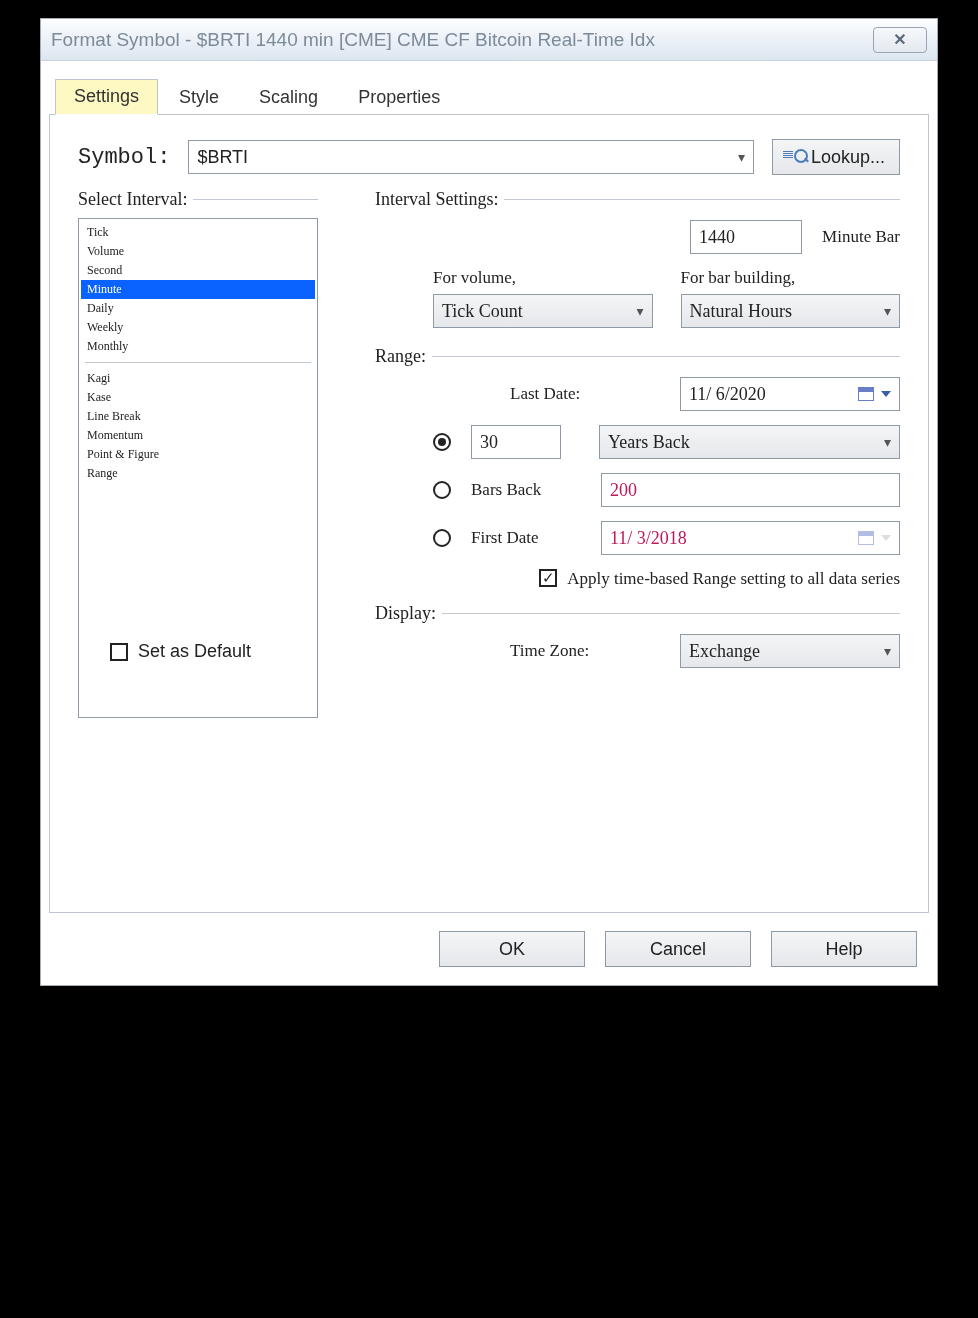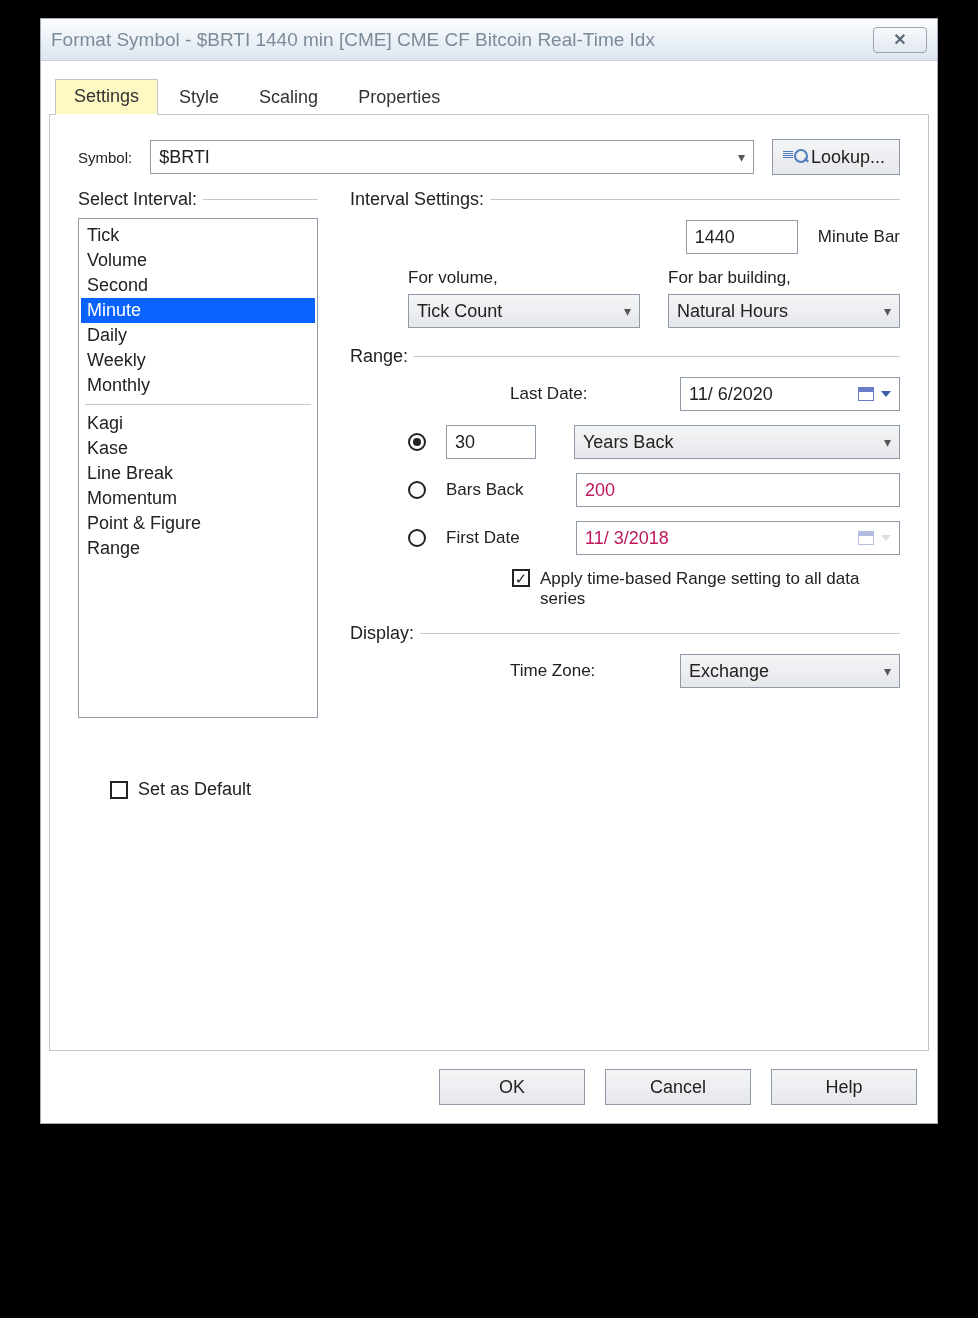--- a/index.html
+++ b/index.html
@@ -12,21 +12,21 @@
     color: #222;
     width: 978px;
     height: 1318px;
     overflow: hidden;
   }
   .window {
     position: absolute;
     left: 40px;
     top: 18px;
     width: 898px;
-    height: 1106px;
+    height: 968px;
     background: #fff;
     border: 1px solid #a5acb5;
     box-shadow: 0 3px 14px rgba(0,0,0,.55);
   }
   .titlebar {
     height: 42px;
     background: linear-gradient(#fdfeff,#eaf0f7 55%,#dde6f0);
     border-bottom: 1px solid #c9d1da;
     display: flex;
     align-items: center;
@@ -88,21 +88,21 @@
     position: absolute;
     left: 0; right: 0;
     top: 44px;
     bottom: 64px;
     border: 1px solid #bfc5cc;
     border-top: none;
     background: #fff;
     padding: 24px 28px;
   }
   .row { display: flex; align-items: center; }
-  .label { font-size: 15px; }
+  .label { font-size: 22px; font-family: Liberation Mono, monospace; }
   .combo, .textbox, .datebox, .dropdown {
     border: 1px solid #8f9aa6;
     background: #fff;
     height: 34px;
     display: flex;
     align-items: center;
     padding: 0 8px;
     font-size: 18px;
   }
   .combo { justify-content: space-between; }
@@ -151,32 +151,32 @@
   }
   .section-header {
     display: flex;
     align-items: center;
     gap: 6px;
     margin-top: 22px;
     margin-bottom: 8px;
     font-size: 18px;
   }
   .hline { flex: 1; height: 1px; background: #c2c8cf; }
-  .columns { display: flex; gap: 32px; margin-top: 14px; }
+  .columns { display: flex; gap: 57px; margin-top: 14px; font-family: Liberation Serif, serif; }
   .col-left { width: 240px; }
   .col-right { flex: 1; }
   .listbox {
     border: 1px solid #8f9aa6;
     height: 500px;
     padding: 4px 2px;
     overflow: hidden;
   }
   .listitem {
     padding: 2px 6px;
-    font-size: 18px;
+    font-size: 12px;
     white-space: nowrap;
   }
   .listitem.selected {
     background: #0a63ff;
     color: #fff;
   }
   .list-sep {
     height: 1px;
     background: #c2c8cf;
     margin: 6px 4px;

